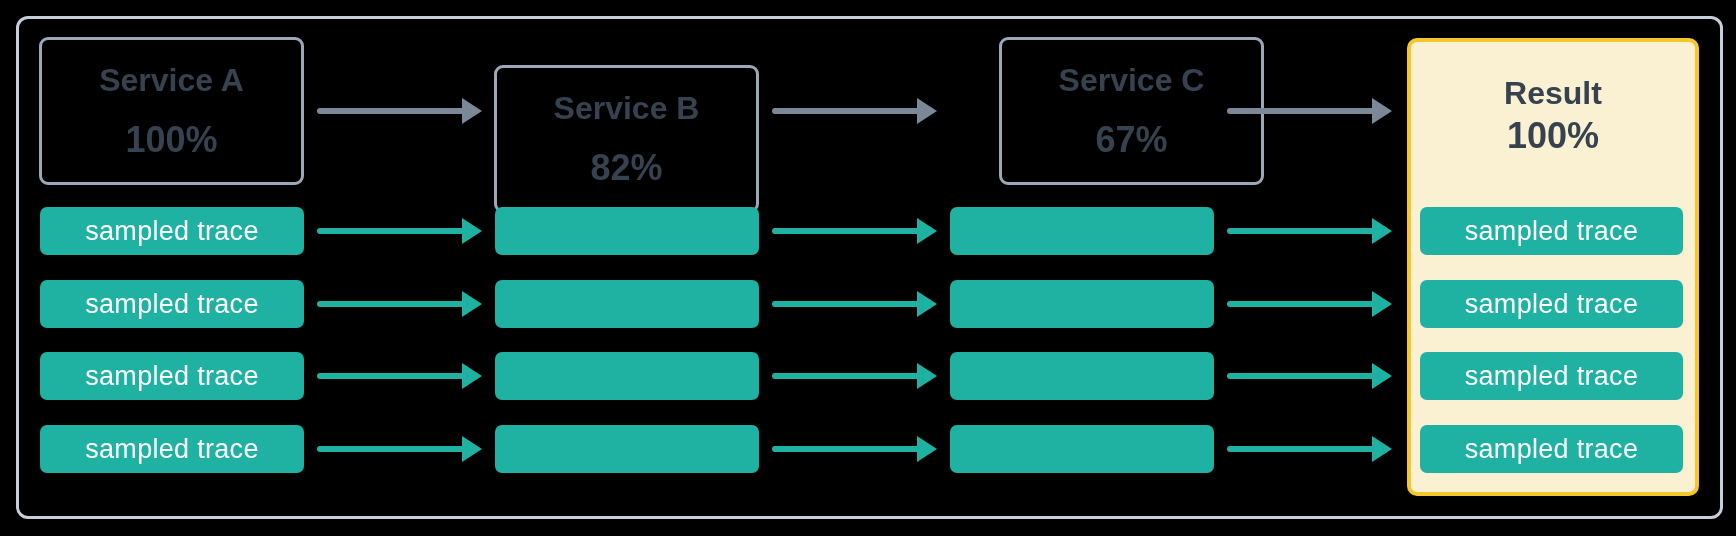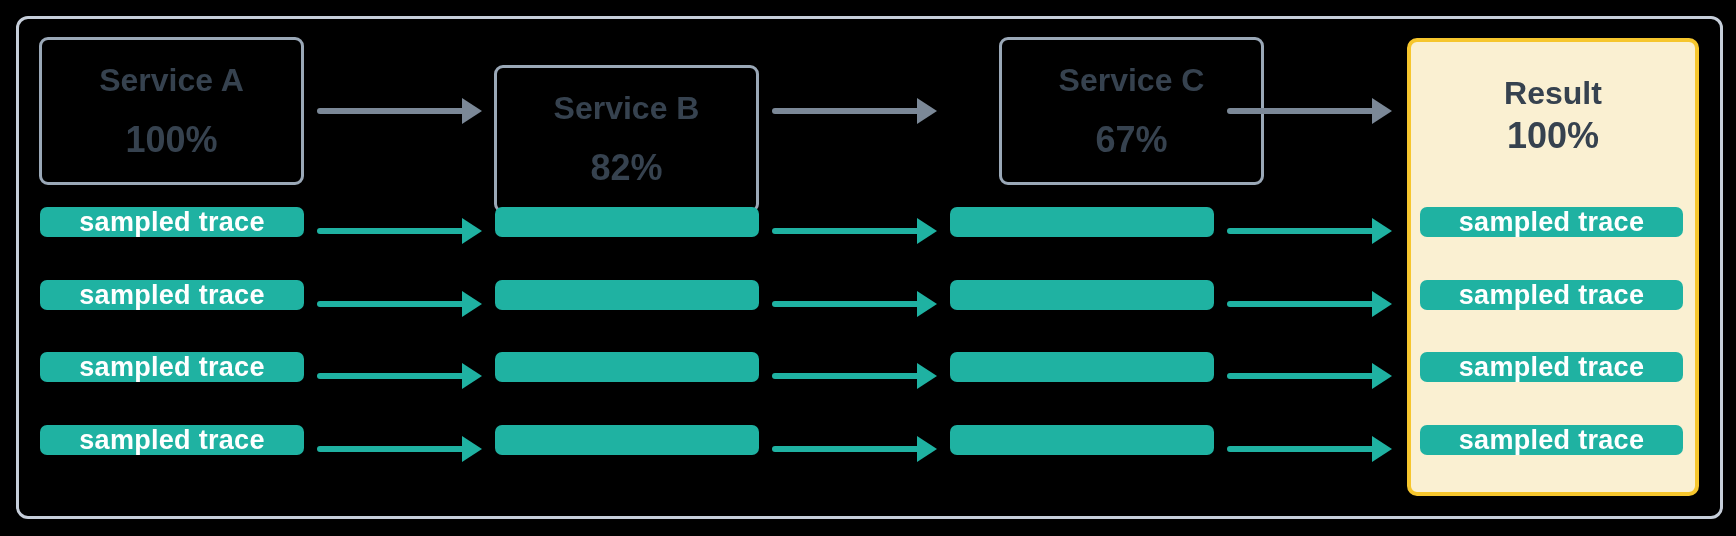--- a/index.html
+++ b/index.html
@@ -46,26 +46,26 @@
     background:var(--result-bg);
     border:4px solid var(--result-border);
     border-radius:10px;
   }
   .result-header{
     position:absolute;left:0;top:0;width:100%;height:147px;
     display:flex;flex-direction:column;align-items:center;justify-content:center;
     gap:9px;color:var(--heading-text);
   }
   .trace-bar{
-    position:absolute;width:264px;height:30px;
+    position:absolute;width:264px;height:48px;
     background:var(--trace-teal);
     border-radius:7px;
     display:flex;align-items:center;justify-content:center;
     color:var(--trace-text);
-    font-size:27px;font-weight:700;letter-spacing:.3px;
+    font-size:27px;font-weight:400;letter-spacing:.3px;
   }
   .trace-bar.col-a{left:40px;}
   .trace-bar.col-b{left:495px;}
   .trace-bar.col-c{left:950px;}
   .trace-bar.row-1{top:207px;}
   .trace-bar.row-2{top:280px;}
   .trace-bar.row-3{top:352px;}
   .trace-bar.row-4{top:425px;}
   .result-panel .trace-bar{left:9px;width:263px;}
   .result-panel .trace-bar.row-1{top:165px;}

